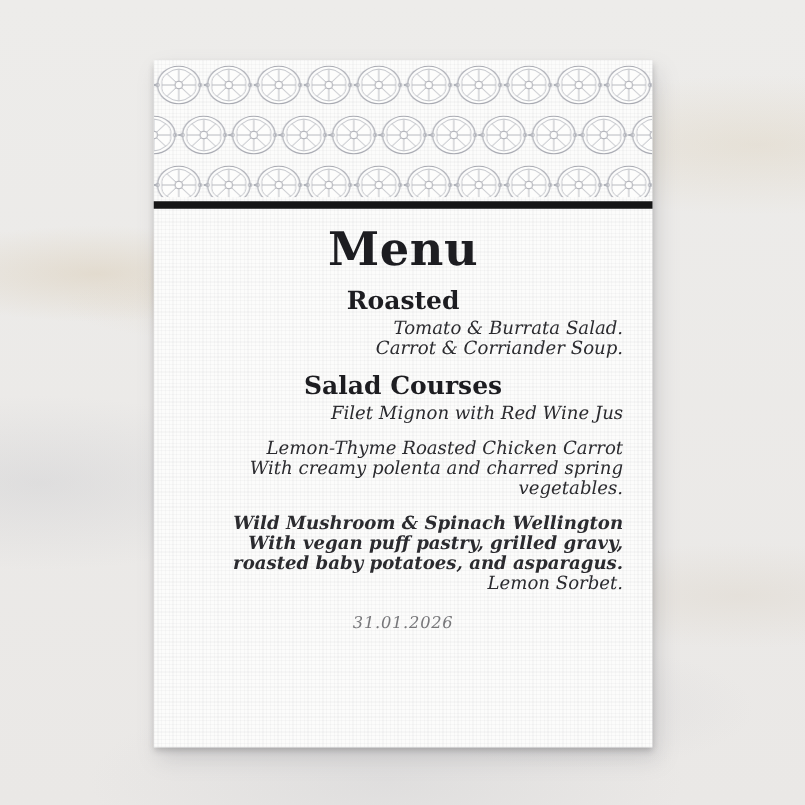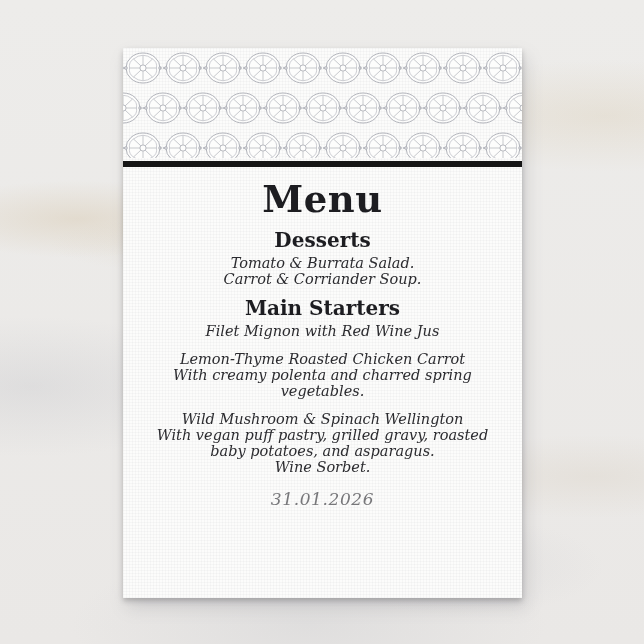--- a/index.html
+++ b/index.html
@@ -78,40 +78,41 @@
     margin: 9px 0 3px 0;
     font-size: 20px;
     line-height: 24px;
     font-weight: bold;
     color: #1d1d21;
   }
 
   .dishes {
     width: 352px;
     margin: 0 auto;
+    text-align: right;
   }
   .dish-name, .dish-desc {
     font-style: italic;
     font-size: 14.5px;
     line-height: 16px;
     color: #2b2b2f;
   }
   .mains .dish { margin-bottom: 12px; }
-  .mains .dish:last-child { margin-bottom: 0; }
+  .mains .dish:last-child { margin-bottom: 0; font-weight: bold; }
 
   .card-footer { margin-top: 17px; }
   .footer-names {
     font-size: 13px;
     line-height: 16px;
     letter-spacing: 1.3px;
     color: #6d6d70;
   }
   .footer-date {
     font-style: italic;
-    font-size: 17px;
+    font-size: 13px;
     line-height: 14px;
     letter-spacing: 0.6px;
     color: #77777a;
   }
 </style>
 </head>
 <body>
 
 <div class="stage">
 
@@ -138,50 +139,50 @@
         <rect width="399" height="110" fill="url(#damask)"></rect>
       </svg>
     </div>
 
     <div class="divider-bar"></div>
 
     <div class="card-body">
 
       <h1 class="menu-title">Menu</h1>
 
-      <h2 class="section-heading">Desserts</h2>
+      <h2 class="section-heading">Roasted</h2>
       <div class="dishes starters">
         <div class="dish">
           <div class="dish-name">Tomato &amp; Burrata Salad.</div>
           <div class="dish-desc"></div>
         </div>
         <div class="dish">
           <div class="dish-name">Carrot &amp; Corriander Soup.</div>
           <div class="dish-desc"></div>
         </div>
       </div>
 
-      <h2 class="section-heading">Main Starters</h2>
+      <h2 class="section-heading">Salad Courses</h2>
       <div class="dishes mains">
         <div class="dish">
           <div class="dish-name">Filet Mignon with Red Wine Jus</div>
         </div>
         <div class="dish">
           <div class="dish-name">Lemon-Thyme Roasted Chicken Carrot</div>
           <div class="dish-desc">With creamy polenta and charred spring vegetables.</div>
         </div>
         <div class="dish">
           <div class="dish-name">Wild Mushroom &amp; Spinach Wellington</div>
           <div class="dish-desc">With vegan puff pastry, grilled gravy, roasted baby potatoes, and asparagus.</div>
         </div>
       </div>
 
       <div class="dishes desserts">
         <div class="dish">
-          <div class="dish-name">Wine Sorbet.</div>
+          <div class="dish-name">Lemon Sorbet.</div>
           <div class="dish-desc"></div>
         </div>
       </div>
 
       <div class="card-footer">
         <div class="footer-date">31.01.2026</div>
       </div>
 
     </div>
   </div>

